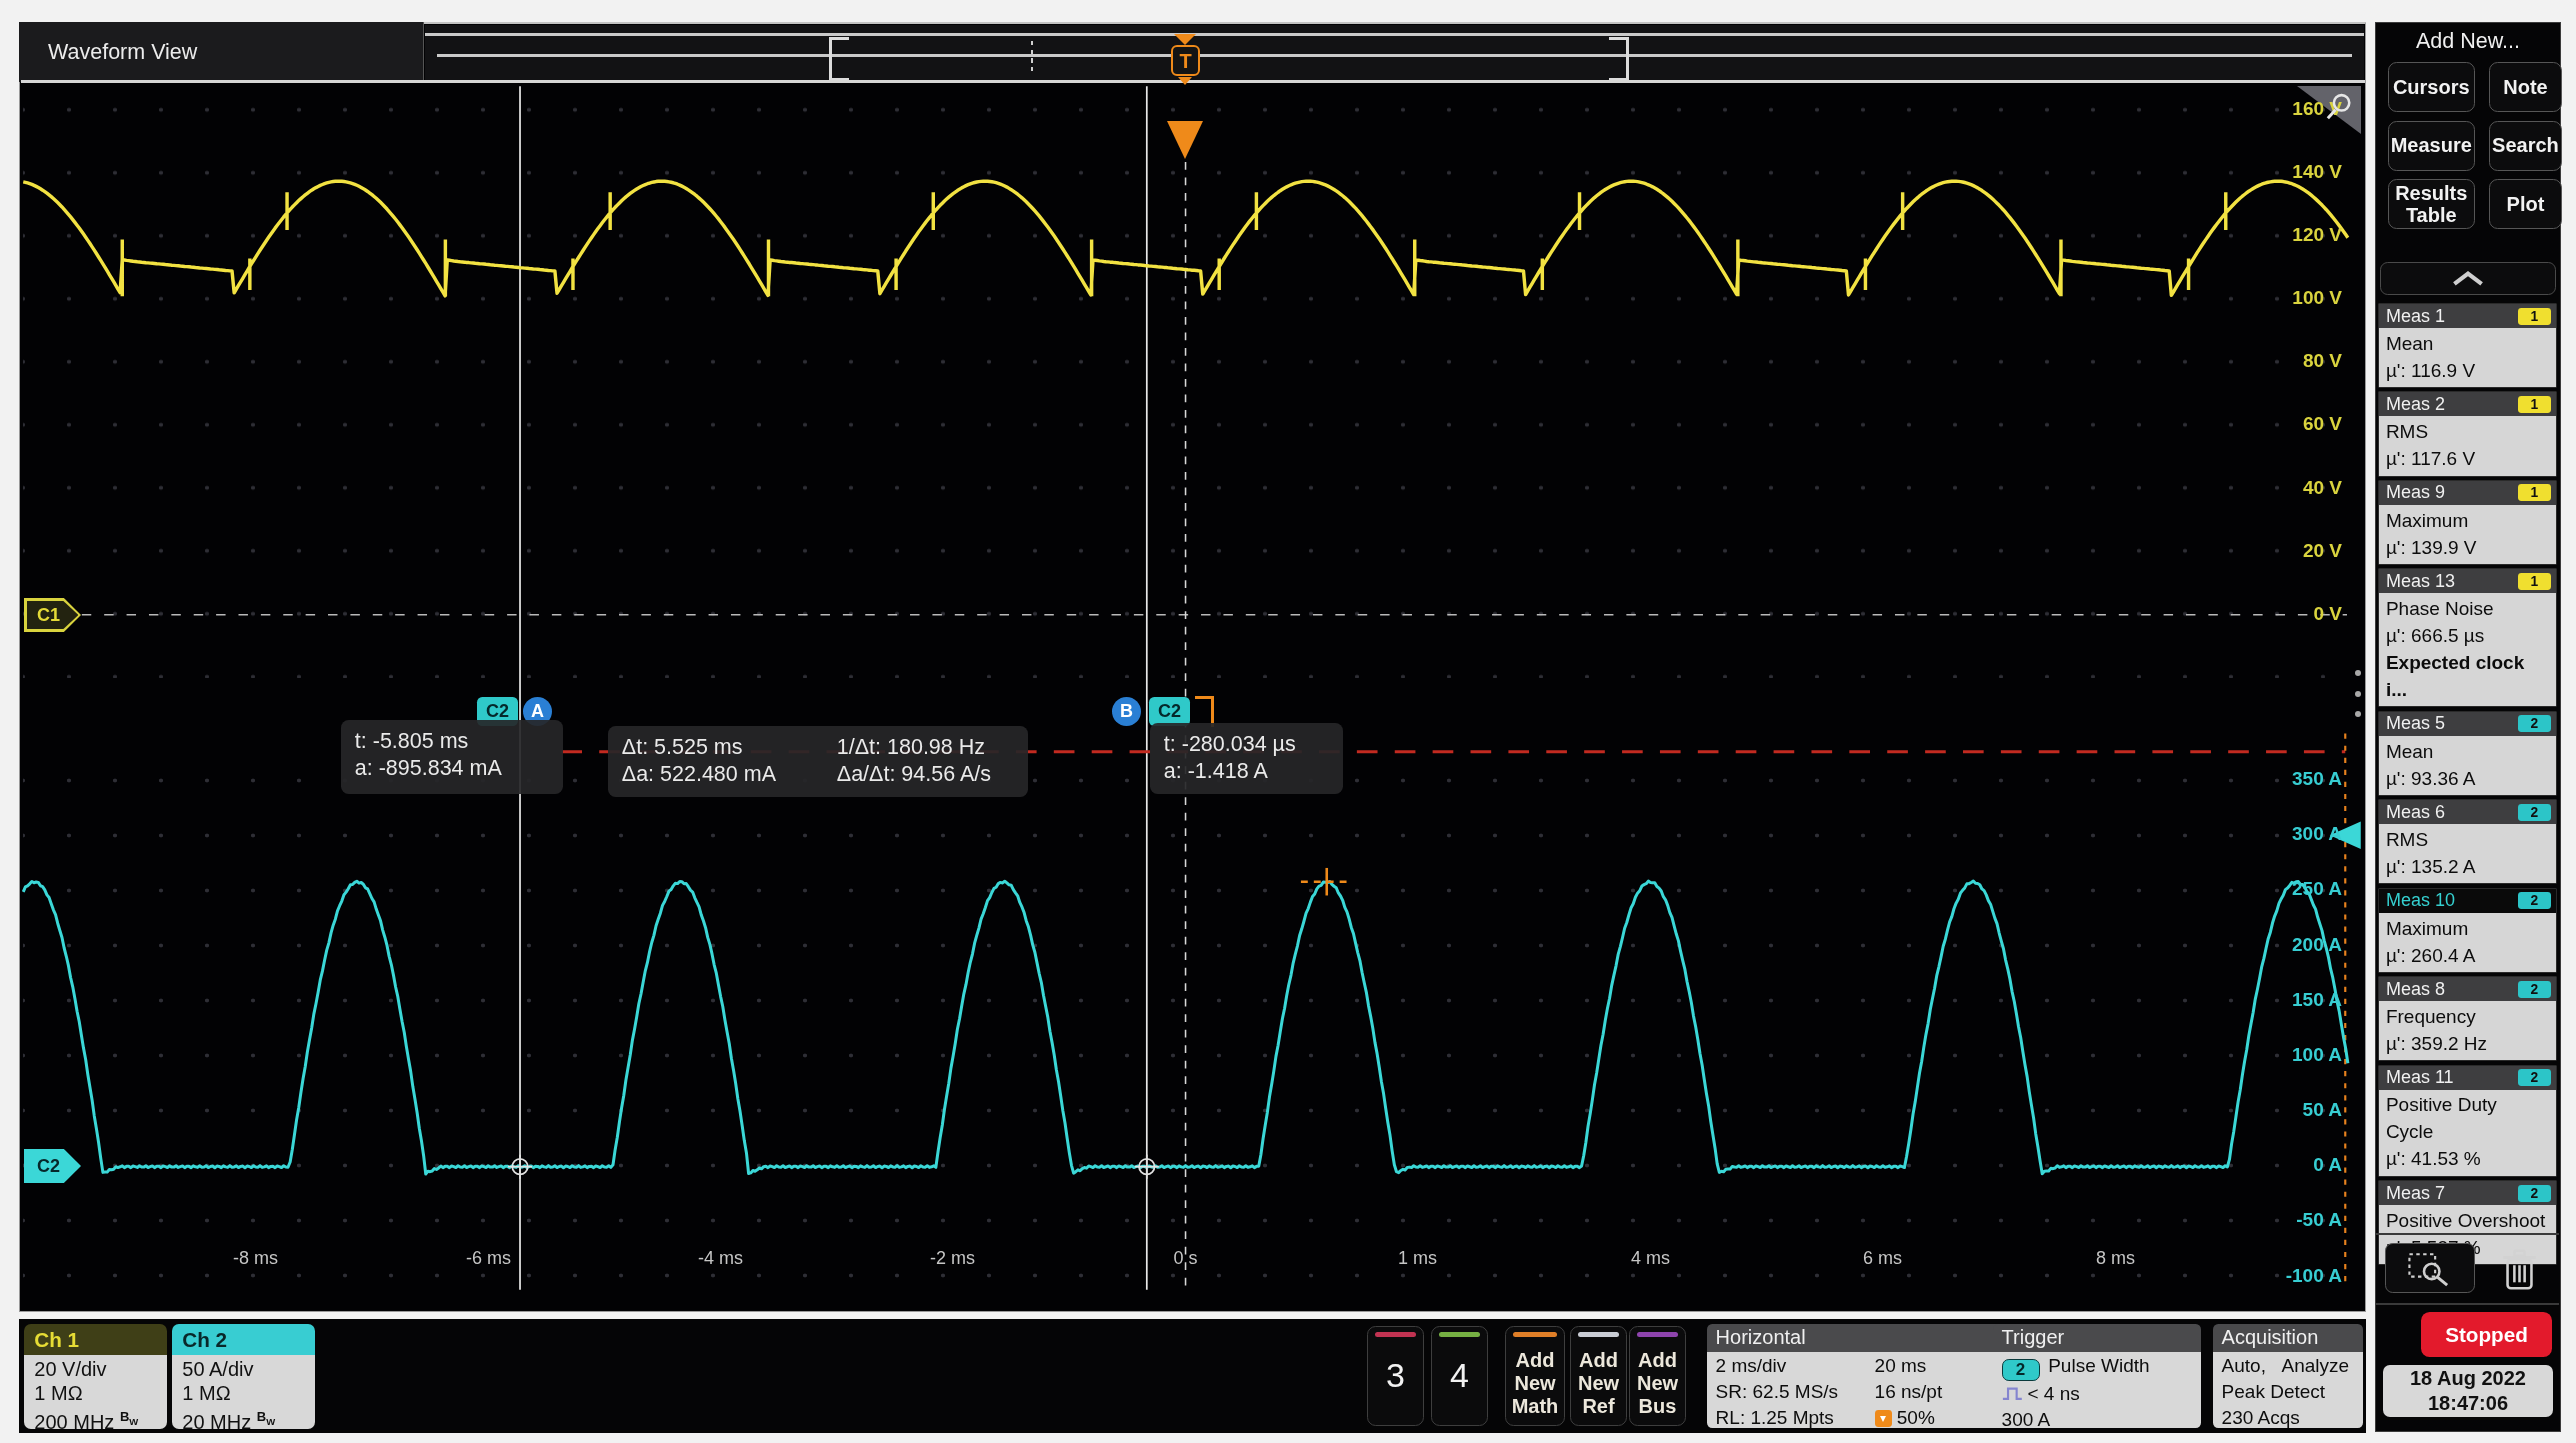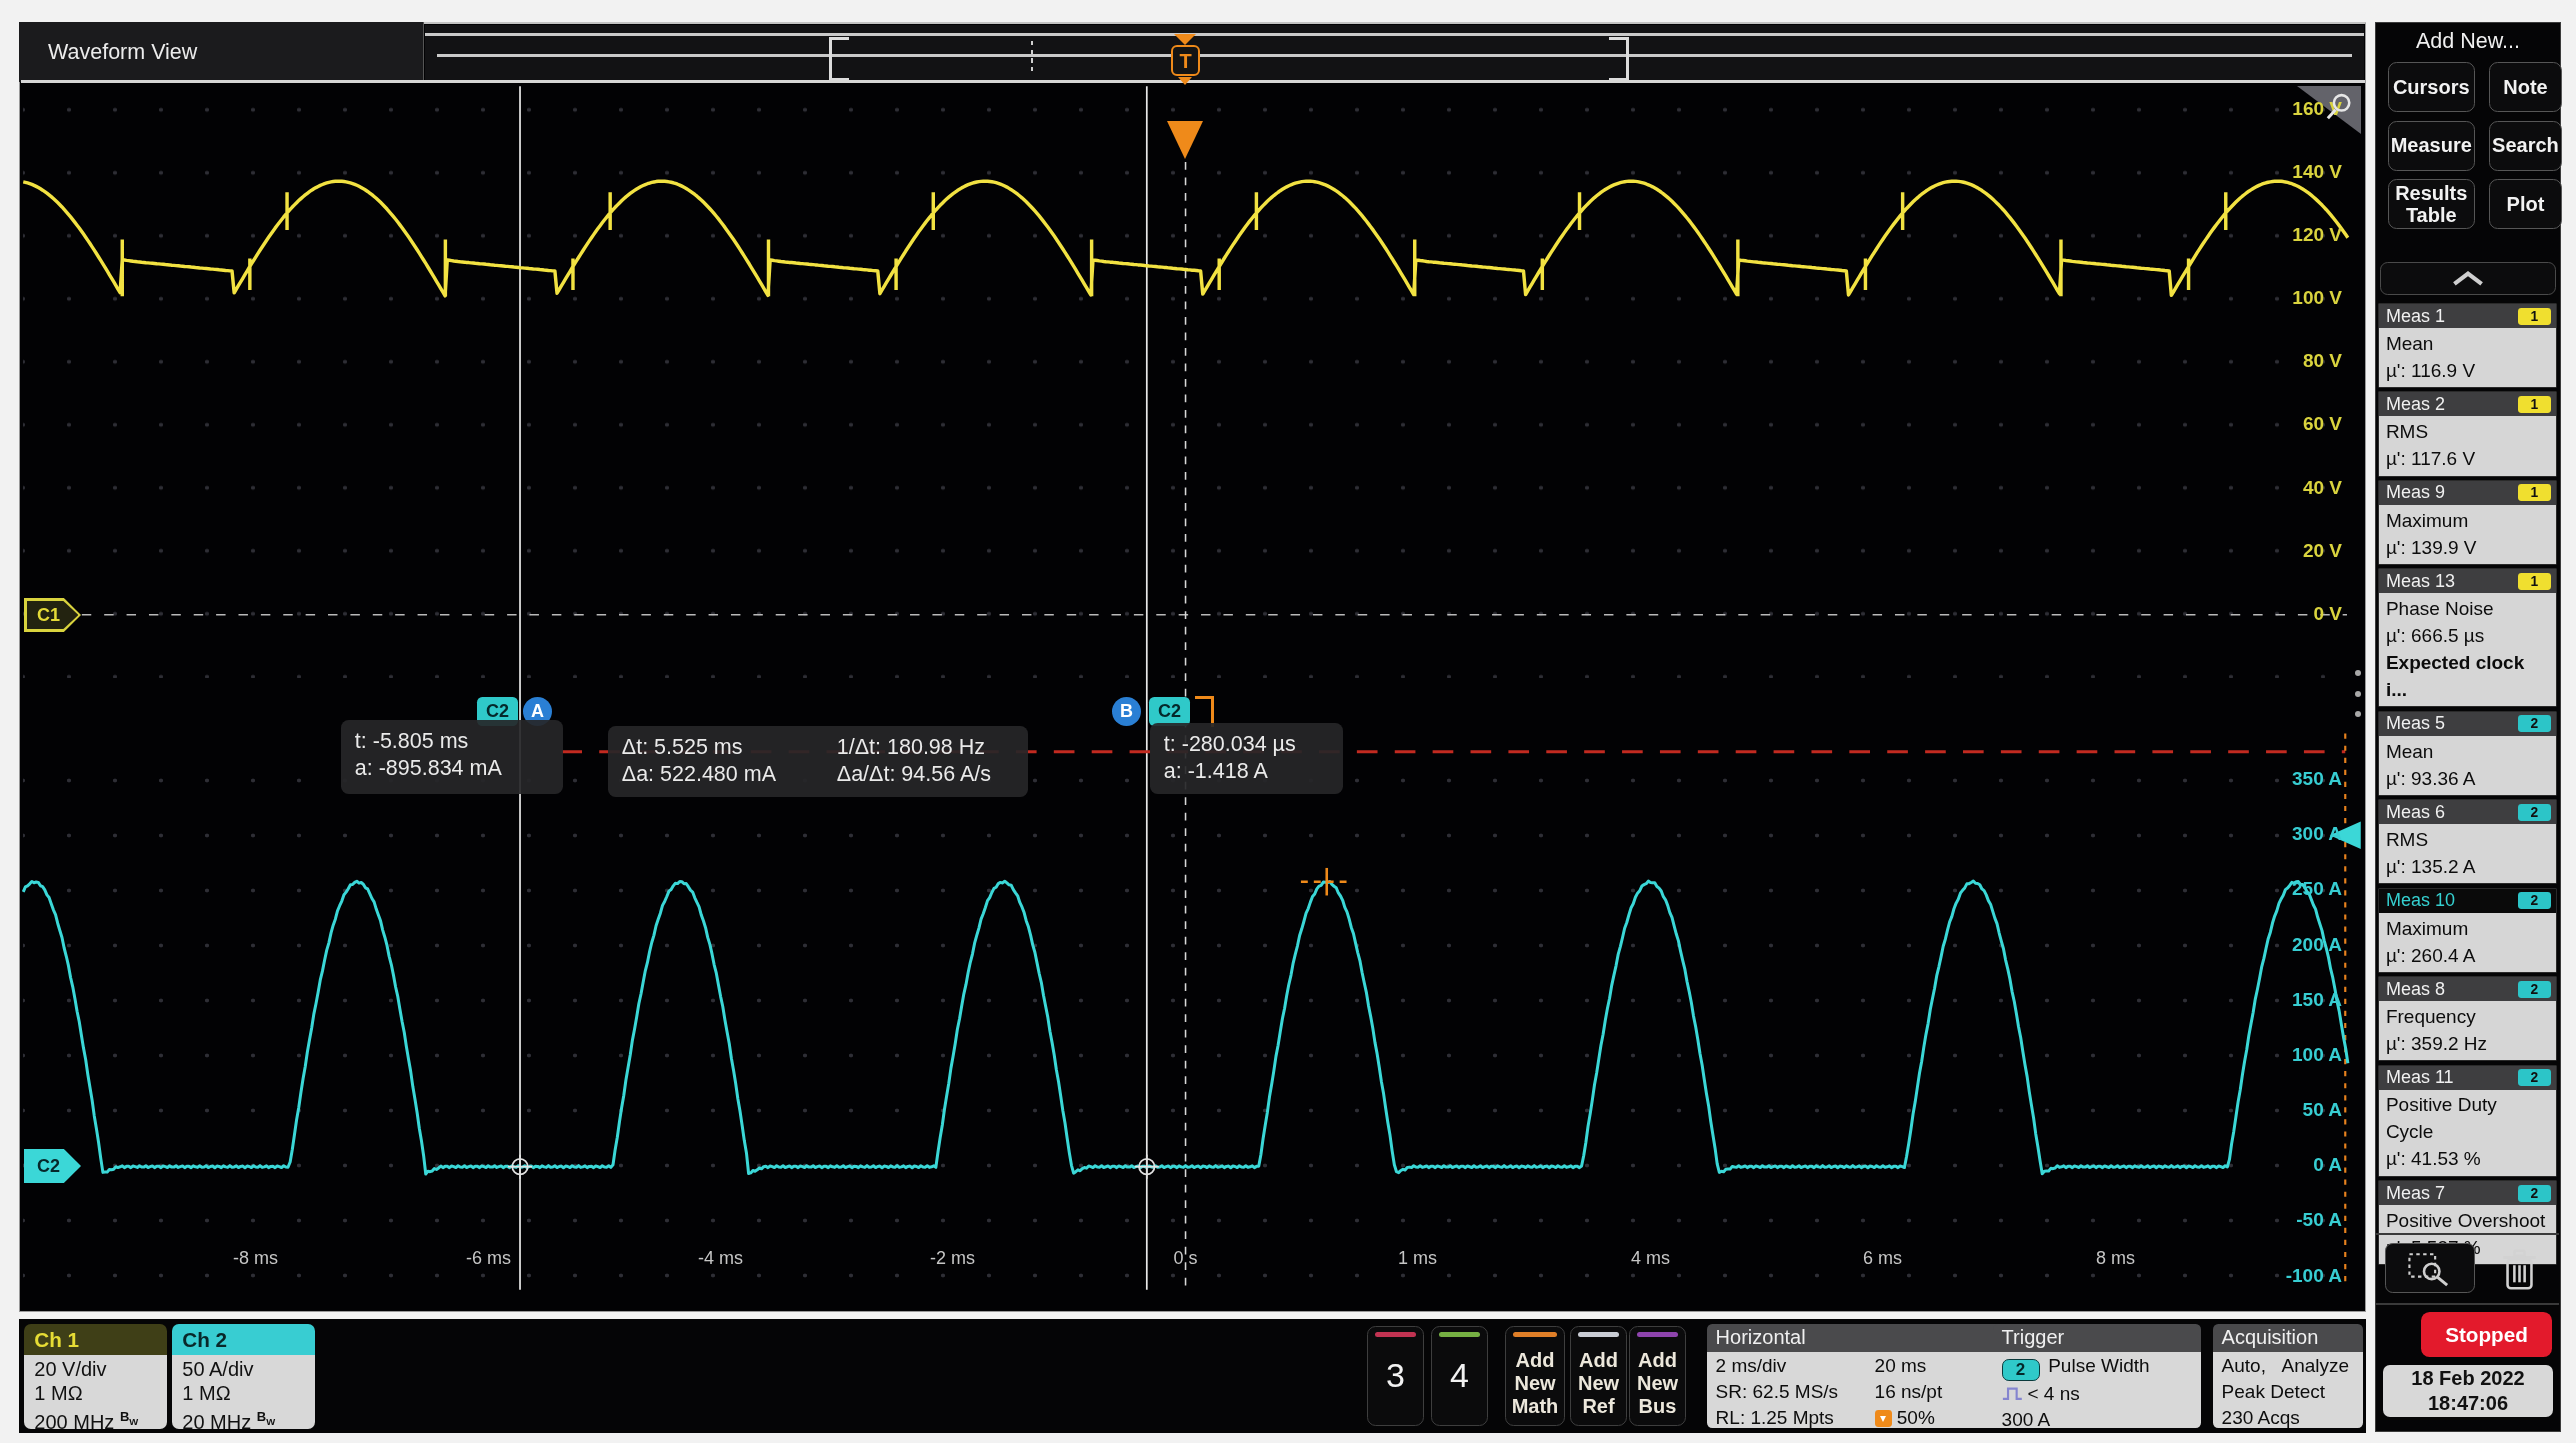--- a/index.html
+++ b/index.html
@@ -405,21 +405,21 @@
       <line x1="18" y1="21" x2="18" y2="41" stroke="#d2d2d2" stroke-width="3"></line>
       <line x1="24" y1="21" x2="24" y2="41" stroke="#d2d2d2" stroke-width="3"></line>
       <line x1="30" y1="21" x2="30" y2="41" stroke="#d2d2d2" stroke-width="3"></line>
     </svg>
   </div>
 
   <div class="side-divider" style="top:1303px;"></div>
 
   <div class="abs" id="stopped-btn">Stopped</div>
   <div class="abs" id="datetime-box">
-    <div>18 Feb 2022</div>
+    <div>18 Aug 2022</div>
     <div>18:47:06</div>
   </div>
 
   <div class="abs" id="bottom-bar"></div>
 
   <div class="chan-badge" id="ch1-badge" style="left:24px;">
     <div class="chan-head">Ch 1</div>
     <div class="chan-body">
       <div>20 V/div</div>
       <div>1 MΩ</div>

